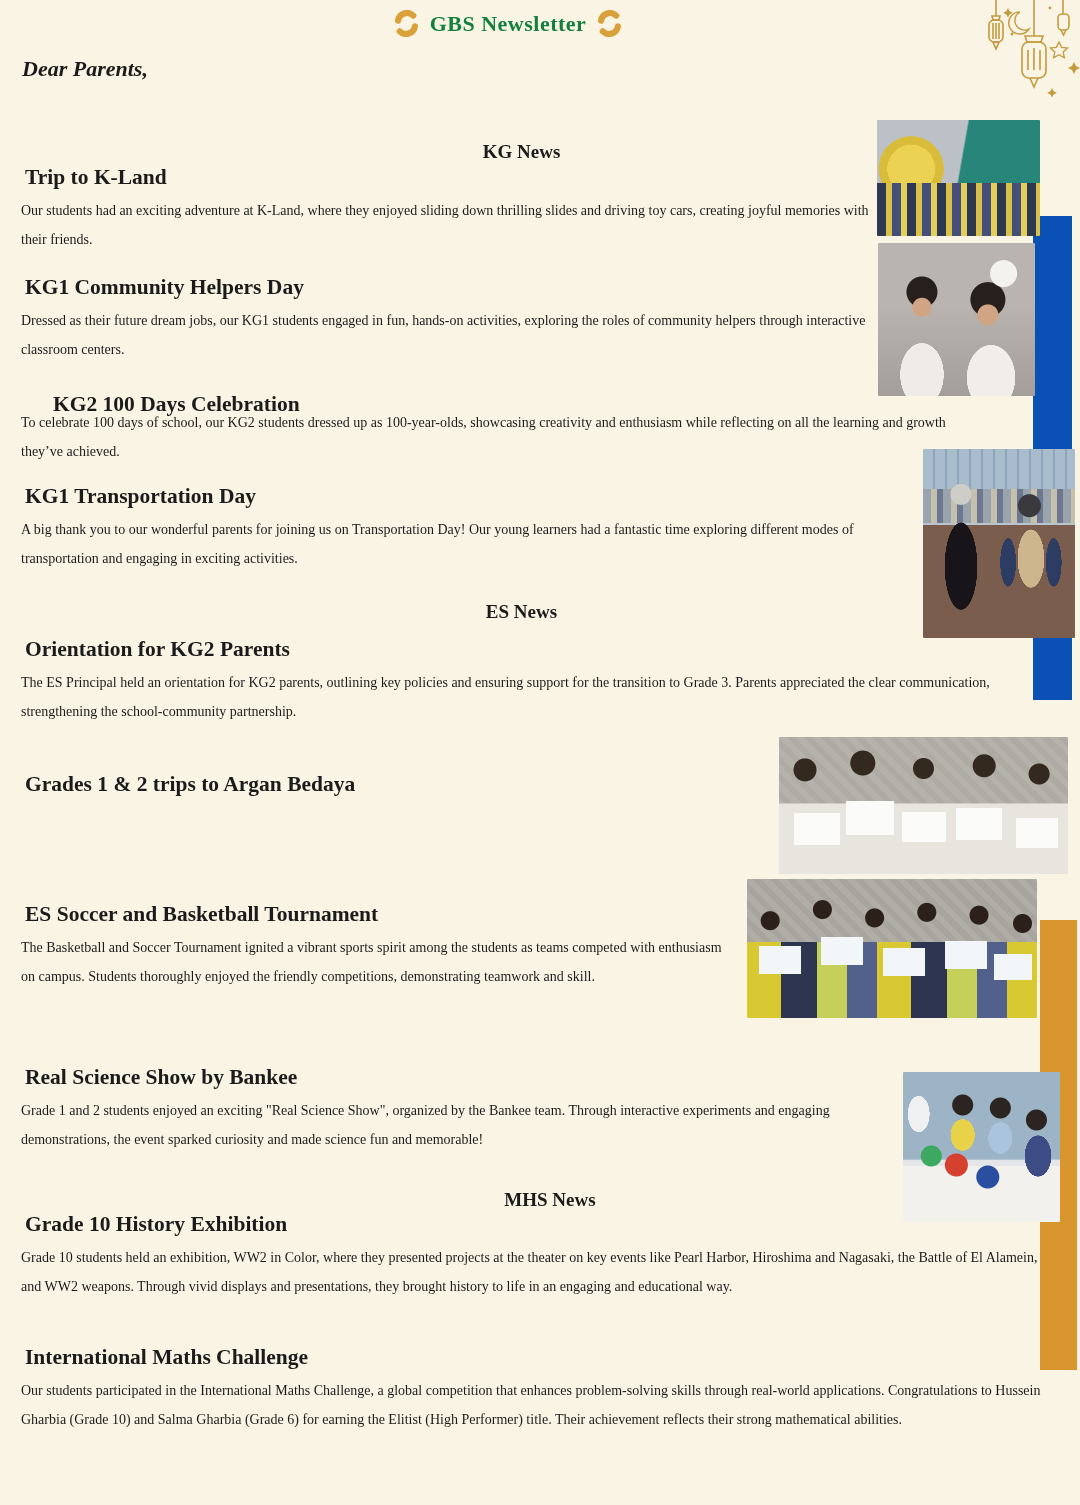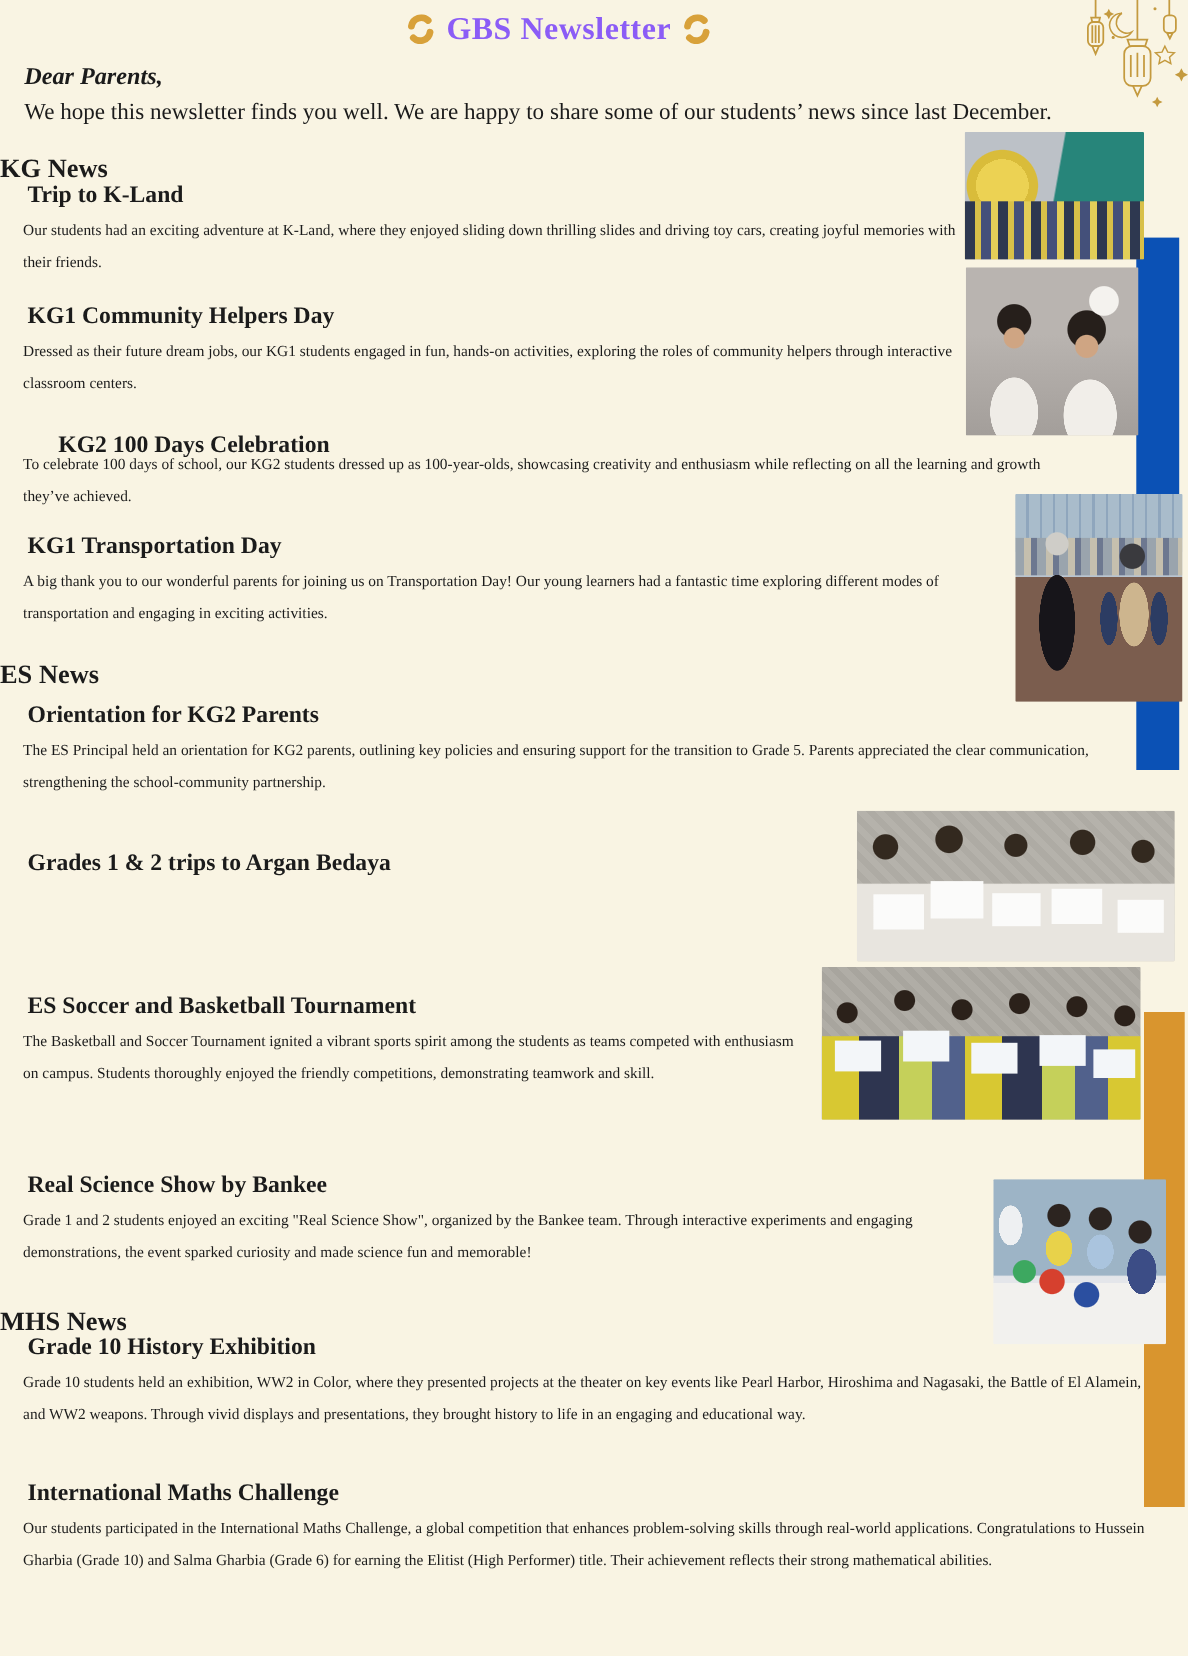--- a/index.html
+++ b/index.html
@@ -1,28 +1,28 @@
 <!DOCTYPE html>
 <html><head>
 <meta charset="utf-8">
 <style>
   html,body{margin:0;padding:0;}
   body{background:#f9f4e3;font-family:"Liberation Serif","DejaVu Serif",serif;color:#1b1b1b;}
   #page{position:relative;width:1080px;height:1505px;background:#f9f4e3;overflow:hidden;}
 
   
   .title-row{position:absolute;top:10px;left:0;width:1016px;display:flex;align-items:center;justify-content:center;gap:10px;}
-  .title-text{font-size:29px;font-weight:bold;letter-spacing:.5px;color:#8b5cf6;}
+  .title-text{font-size:22px;font-weight:bold;letter-spacing:.5px;color:#15803d;}
   .logo-swoosh{width:27px;height:27px;flex:0 0 auto;}
 
   .greeting{position:absolute;left:22px;top:56px;font-size:22px;font-weight:bold;font-style:italic;}
   .intro{position:absolute;left:22px;top:87px;width:1010px;font-size:21px;line-height:28px;}
 
   
-  .sec-head{position:absolute;left:0;font-size:24px;font-weight:bold;}
+  .sec-head{position:absolute;left:0;text-align:center;font-size:19px;font-weight:bold;padding-left:29px;}
   .sec-kg{top:141px;width:985px;}
   .sec-es{top:601px;width:985px;}
   .sec-mhs{top:1189px;width:1042px;}
 
   
   .art-title{position:absolute;left:25px;font-size:21.5px;font-weight:bold;white-space:nowrap;}
   .art-body{position:absolute;left:21px;font-size:14px;line-height:29px;}
   .t1{top:165px;} .b1{top:196px;width:858px;}
   .t2{top:275px;} .b2{top:306px;width:860px;}
   .t3{top:392px;margin-left:28px;} .b3{top:408px;width:945px;}
@@ -154,40 +154,39 @@
       <path d="M19.5 14.5 A8 8 0 0 1 6 19" stroke="#d8a13a" stroke-width="5.5" fill="none" stroke-linecap="round"></path>
     </svg>
     <span class="title-text">GBS Newsletter</span>
     <svg class="logo-swoosh" viewBox="0 0 24 24">
       <path d="M4.5 9.5 A8 8 0 0 1 18 5" stroke="#d8a13a" stroke-width="5.5" fill="none" stroke-linecap="round"></path>
       <path d="M19.5 14.5 A8 8 0 0 1 6 19" stroke="#d8a13a" stroke-width="5.5" fill="none" stroke-linecap="round"></path>
     </svg>
   </div>
 
   <div class="greeting">Dear Parents,</div>
-  <div class="intro">We hope this newsletter finds you well. We are happy to share some of our students’ news since last December.</div>
 
   <div class="sec-head sec-kg">KG News</div>
 
   <div class="art-title t1">Trip to K-Land</div>
   <div class="art-body b1">Our students had an exciting adventure at K-Land, where they enjoyed sliding down thrilling slides and driving toy cars, creating joyful memories with their friends.</div>
 
   <div class="art-title t2">KG1 Community Helpers Day</div>
   <div class="art-body b2">Dressed as their future dream jobs, our KG1 students engaged in fun, hands-on activities, exploring the roles of community helpers through interactive classroom centers.</div>
 
   <div class="art-title t3">KG2 100 Days Celebration</div>
   <div class="art-body b3">To celebrate 100 days of school, our KG2 students dressed up as 100-year-olds, showcasing creativity and enthusiasm while reflecting on all the learning and growth they’ve achieved.</div>
 
   <div class="art-title t4">KG1 Transportation Day</div>
   <div class="art-body b4">A big thank you to our wonderful parents for joining us on Transportation Day! Our young learners had a fantastic time exploring different modes of transportation and engaging in exciting activities.</div>
 
   <div class="sec-head sec-es">ES News</div>
 
   <div class="art-title t5">Orientation for KG2 Parents</div>
-  <div class="art-body b5">The ES Principal held an orientation for KG2 parents, outlining key policies and ensuring support for the transition to Grade 5. Parents appreciated the clear communication, strengthening the school-community partnership.</div>
+  <div class="art-body b5">The ES Principal held an orientation for KG2 parents, outlining key policies and ensuring support for the transition to Grade 3. Parents appreciated the clear communication, strengthening the school-community partnership.</div>
 
   <div class="art-title t6">Grades 1 &amp; 2 trips to Argan Bedaya</div>
 
   <div class="art-title t7">ES Soccer and Basketball Tournament</div>
   <div class="art-body b7">The Basketball and Soccer Tournament ignited a vibrant sports spirit among the students as teams competed with enthusiasm on campus. Students thoroughly enjoyed the friendly competitions, demonstrating teamwork and skill.</div>
 
   <div class="art-title t8">Real Science Show by Bankee</div>
   <div class="art-body b8">Grade 1 and 2 students enjoyed an exciting "Real Science Show", organized by the Bankee team. Through interactive experiments and engaging demonstrations, the event sparked curiosity and made science fun and memorable!</div>
 
   <div class="sec-head sec-mhs">MHS News</div>

